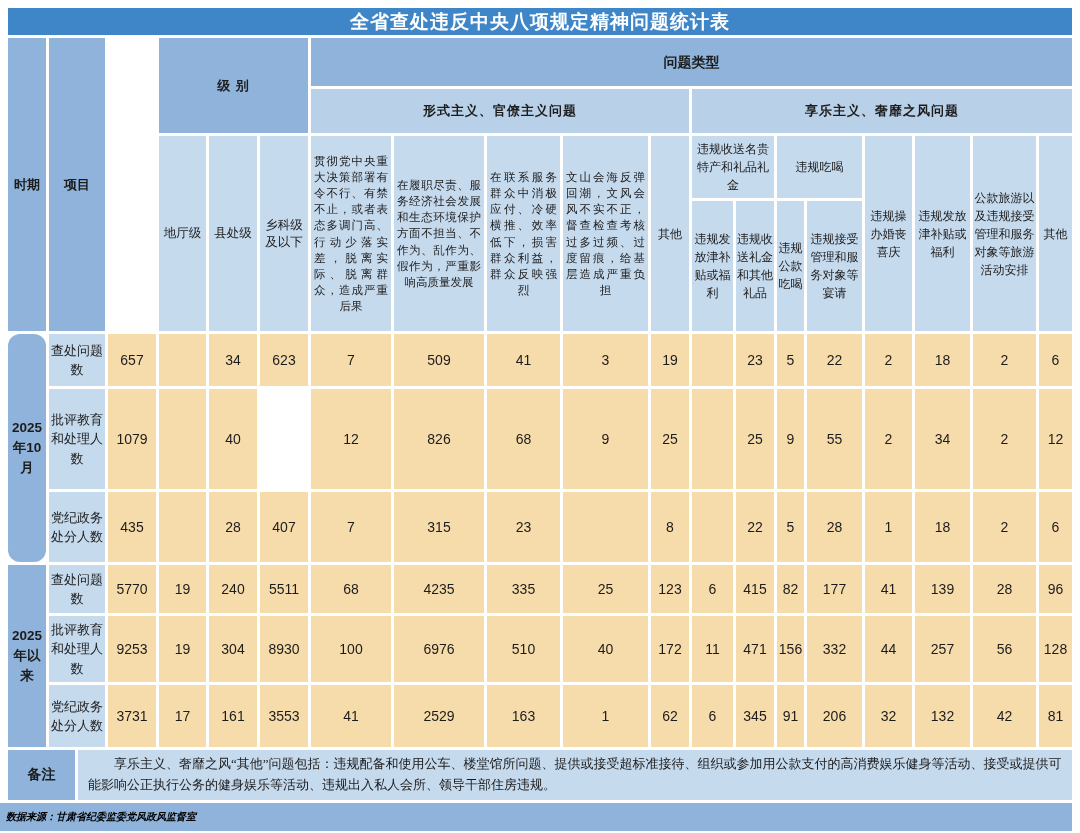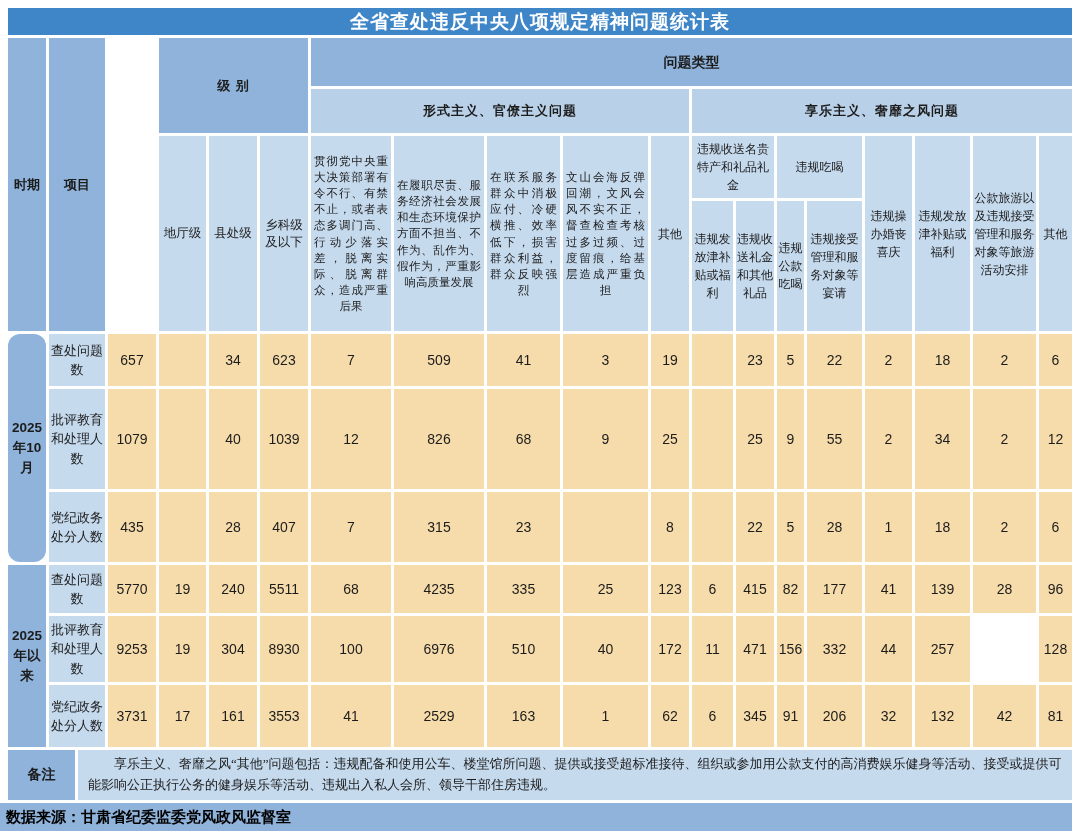--- a/index.html
+++ b/index.html
@@ -64,21 +64,21 @@
   .remark-body{
     flex:1;background:var(--light-blue);
     display:flex;flex-direction:column;justify-content:center;
     font-size:13px;line-height:1.6;padding:3px 10px;text-align:left;
     font-family:"Liberation Serif","DejaVu Serif",serif;
   }
   .remark-body p{margin:0;text-indent:2em;}
   .source-bar{
     margin:3px 8px 0 0;height:28px;background:var(--dark-blue);
     display:flex;align-items:center;
-    font-weight:bold;font-size:15px;padding-left:6px;color:#000;
+    font-weight:bold;font-size:10px;padding-left:6px;color:#000;font-style:italic;
   }
 </style>
 </head>
 <body>
 
 <div class="title-bar">全省查处违反中央八项规定精神问题统计表</div>
 
 <div class="grid">
 
   <div class="cell c-dark hd" style="grid-area:1/1/5/2">时期</div>
@@ -126,21 +126,20 @@
     <div class="cell c-data data-cell" style="grid-area: 5 / 14;">5</div>
     <div class="cell c-data data-cell" style="grid-area: 5 / 15;">22</div>
     <div class="cell c-data data-cell" style="grid-area: 5 / 16;">2</div>
     <div class="cell c-data data-cell" style="grid-area: 5 / 17;">18</div>
     <div class="cell c-data data-cell" style="grid-area: 5 / 18;">2</div>
     <div class="cell c-data data-cell" style="grid-area: 5 / 19;">6</div>
     <div class="cell c-light row-label" style="grid-area: 6 / 2;">批评教育和处理人数</div>
     <div class="cell c-data data-cell" style="grid-area: 6 / 3; text-align: right;">1079</div>
     <div class="cell c-data data-cell" style="grid-area: 6 / 4;"></div>
     <div class="cell c-data data-cell" style="grid-area: 6 / 5;">40</div>
-    <div class="cell c-data data-cell" style="grid-area: 6 / 6;">1039</div>
     <div class="cell c-data data-cell" style="grid-area: 6 / 7;">12</div>
     <div class="cell c-data data-cell" style="grid-area: 6 / 8;">826</div>
     <div class="cell c-data data-cell" style="grid-area: 6 / 9;">68</div>
     <div class="cell c-data data-cell" style="grid-area: 6 / 10;">9</div>
     <div class="cell c-data data-cell" style="grid-area: 6 / 11;">25</div>
     <div class="cell c-data data-cell" style="grid-area: 6 / 12;"></div>
     <div class="cell c-data data-cell" style="grid-area: 6 / 13;">25</div>
     <div class="cell c-data data-cell" style="grid-area: 6 / 14;">9</div>
     <div class="cell c-data data-cell" style="grid-area: 6 / 15;">55</div>
     <div class="cell c-data data-cell" style="grid-area: 6 / 16;">2</div>
@@ -193,20 +192,21 @@
     <div class="cell c-data data-cell" style="grid-area: 9 / 8;">6976</div>
     <div class="cell c-data data-cell" style="grid-area: 9 / 9;">510</div>
     <div class="cell c-data data-cell" style="grid-area: 9 / 10;">40</div>
     <div class="cell c-data data-cell" style="grid-area: 9 / 11;">172</div>
     <div class="cell c-data data-cell" style="grid-area: 9 / 12;">11</div>
     <div class="cell c-data data-cell" style="grid-area: 9 / 13;">471</div>
     <div class="cell c-data data-cell" style="grid-area: 9 / 14;">156</div>
     <div class="cell c-data data-cell" style="grid-area: 9 / 15;">332</div>
     <div class="cell c-data data-cell" style="grid-area: 9 / 16;">44</div>
     <div class="cell c-data data-cell" style="grid-area: 9 / 17;">257</div>
+    <div class="cell c-data data-cell" style="grid-area: 9 / 18;">56</div>
     <div class="cell c-data data-cell" style="grid-area: 9 / 19;">128</div>
     <div class="cell c-light row-label" style="grid-area: 10 / 2;">党纪政务处分人数</div>
     <div class="cell c-data data-cell" style="grid-area: 10 / 3;">3731</div>
     <div class="cell c-data data-cell" style="grid-area: 10 / 4;">17</div>
     <div class="cell c-data data-cell" style="grid-area: 10 / 5;">161</div>
     <div class="cell c-data data-cell" style="grid-area: 10 / 6;">3553</div>
     <div class="cell c-data data-cell" style="grid-area: 10 / 7;">41</div>
     <div class="cell c-data data-cell" style="grid-area: 10 / 8;">2529</div>
     <div class="cell c-data data-cell" style="grid-area: 10 / 9;">163</div>
     <div class="cell c-data data-cell" style="grid-area: 10 / 10;">1</div>

